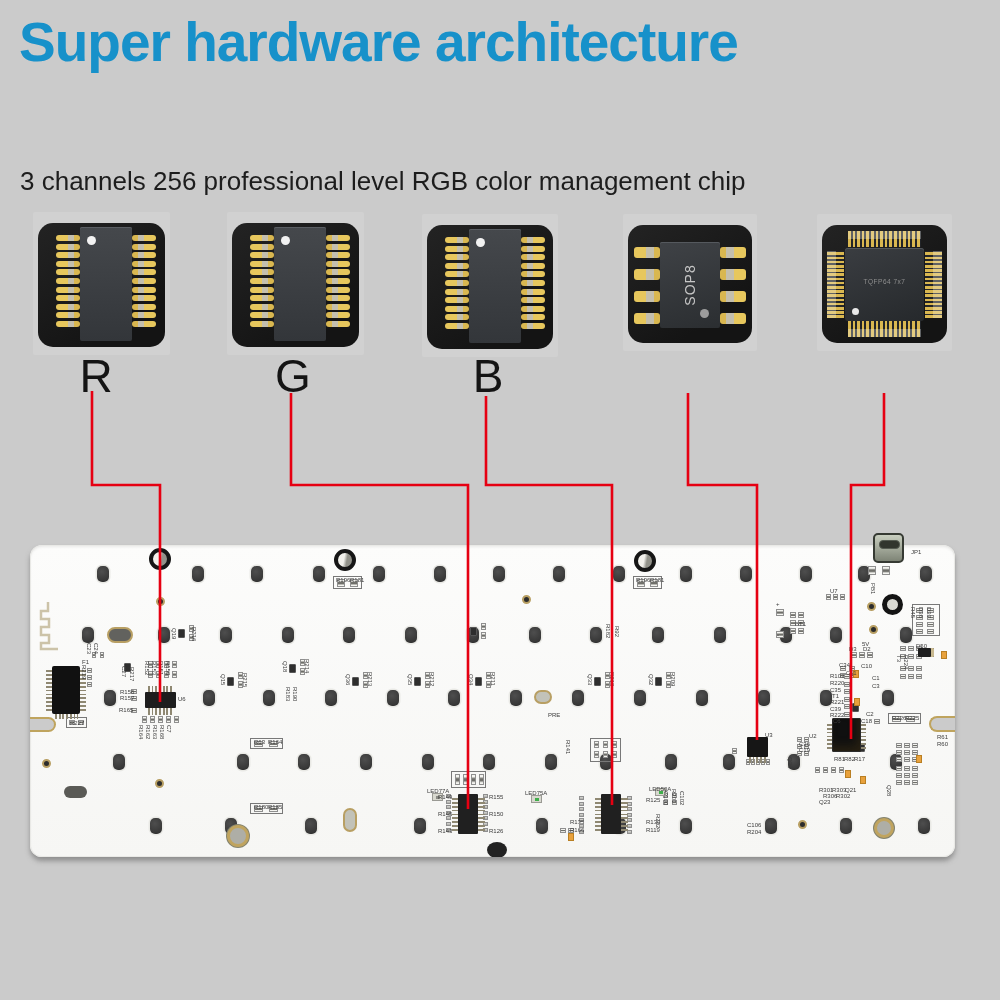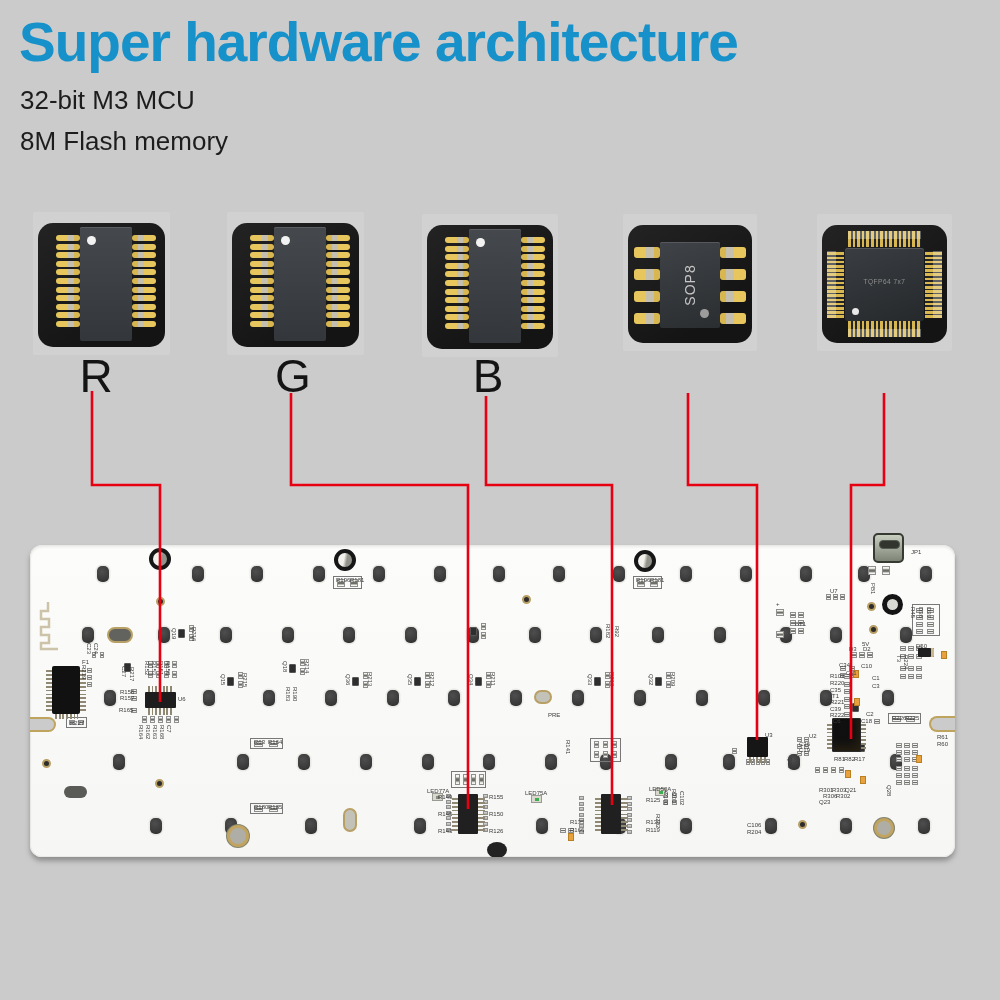--- a/index.html
+++ b/index.html
@@ -10,22 +10,21 @@
   .sub{position:absolute;left:20px;font-size:26px;font-weight:400;white-space:nowrap;}
   .chip-label{position:absolute;font-weight:500;color:#141414;white-space:nowrap;transform:translateX(-50%);}
   .blabel{position:absolute;font-size:6px;line-height:1;color:#3c3c3c;white-space:nowrap;transform-origin:0 0;}
   svg{position:absolute;left:0;top:0;pointer-events:none;}
 </style>
 </head>
 <body>
 
 <div id="stage" style="background: rgb(203, 203, 203);">
   <div class="title" style="color: rgb(23, 145, 202);">Super hardware architecture</div>
-  <div class="sub" style="top: 85px; color: rgb(29, 29, 29);">32-bit M3 MCU</div>
-  <div class="sub" style="top: 126px; color: rgb(29, 29, 29);">8M Flash memory</div>
+  <div class="sub" style="top: 166px; color: rgb(29, 29, 29);">3 channels 256 professional level RGB color management chip</div>
 
   <div id="chips-layer" class="abs" style="left:0;top:0;width:1000px;height:1000px;">
       <div style="position: absolute; left: 33px; top: 212px; width: 137px; height: 143px; background: rgb(209, 209, 209); border-radius: 2px;"></div>
       <div style="position: absolute; left: 38px; top: 223px; width: 127px; height: 124px; background: linear-gradient(145deg, rgb(35, 35, 35) 0%, rgb(20, 20, 20) 75%); border-radius: 15px;">
         <div style="position: absolute; left: 42px; top: 4px; width: 52px; height: 114px; background: linear-gradient(rgb(69, 72, 76), rgb(51, 54, 58)); border-radius: 2px; box-shadow: rgb(90, 94, 99) 0px 1px 0px inset;">
           <div style="position: absolute; left: 7px; top: 9px; width: 9px; height: 9px; background: rgb(242, 242, 242); border-radius: 50%;"></div>
         </div>
         <div style="position: absolute; left: 18px; top: 12px; width: 24px; height: 6px; border-radius: 3px; background: linear-gradient(90deg, rgb(231, 199, 93) 0px, rgb(231, 199, 93) 48%, rgb(196, 191, 174) 48%, rgb(196, 191, 174) 76%, rgb(217, 183, 80) 76%);"></div>
         <div style="position: absolute; left: 94px; top: 12px; width: 24px; height: 6px; border-radius: 3px; background: linear-gradient(270deg, rgb(231, 199, 93) 0px, rgb(231, 199, 93) 48%, rgb(196, 191, 174) 48%, rgb(196, 191, 174) 76%, rgb(217, 183, 80) 76%);"></div>
         <div style="position: absolute; left: 18px; top: 20.6px; width: 24px; height: 6px; border-radius: 3px; background: linear-gradient(90deg, rgb(231, 199, 93) 0px, rgb(231, 199, 93) 48%, rgb(196, 191, 174) 48%, rgb(196, 191, 174) 76%, rgb(217, 183, 80) 76%);"></div>

